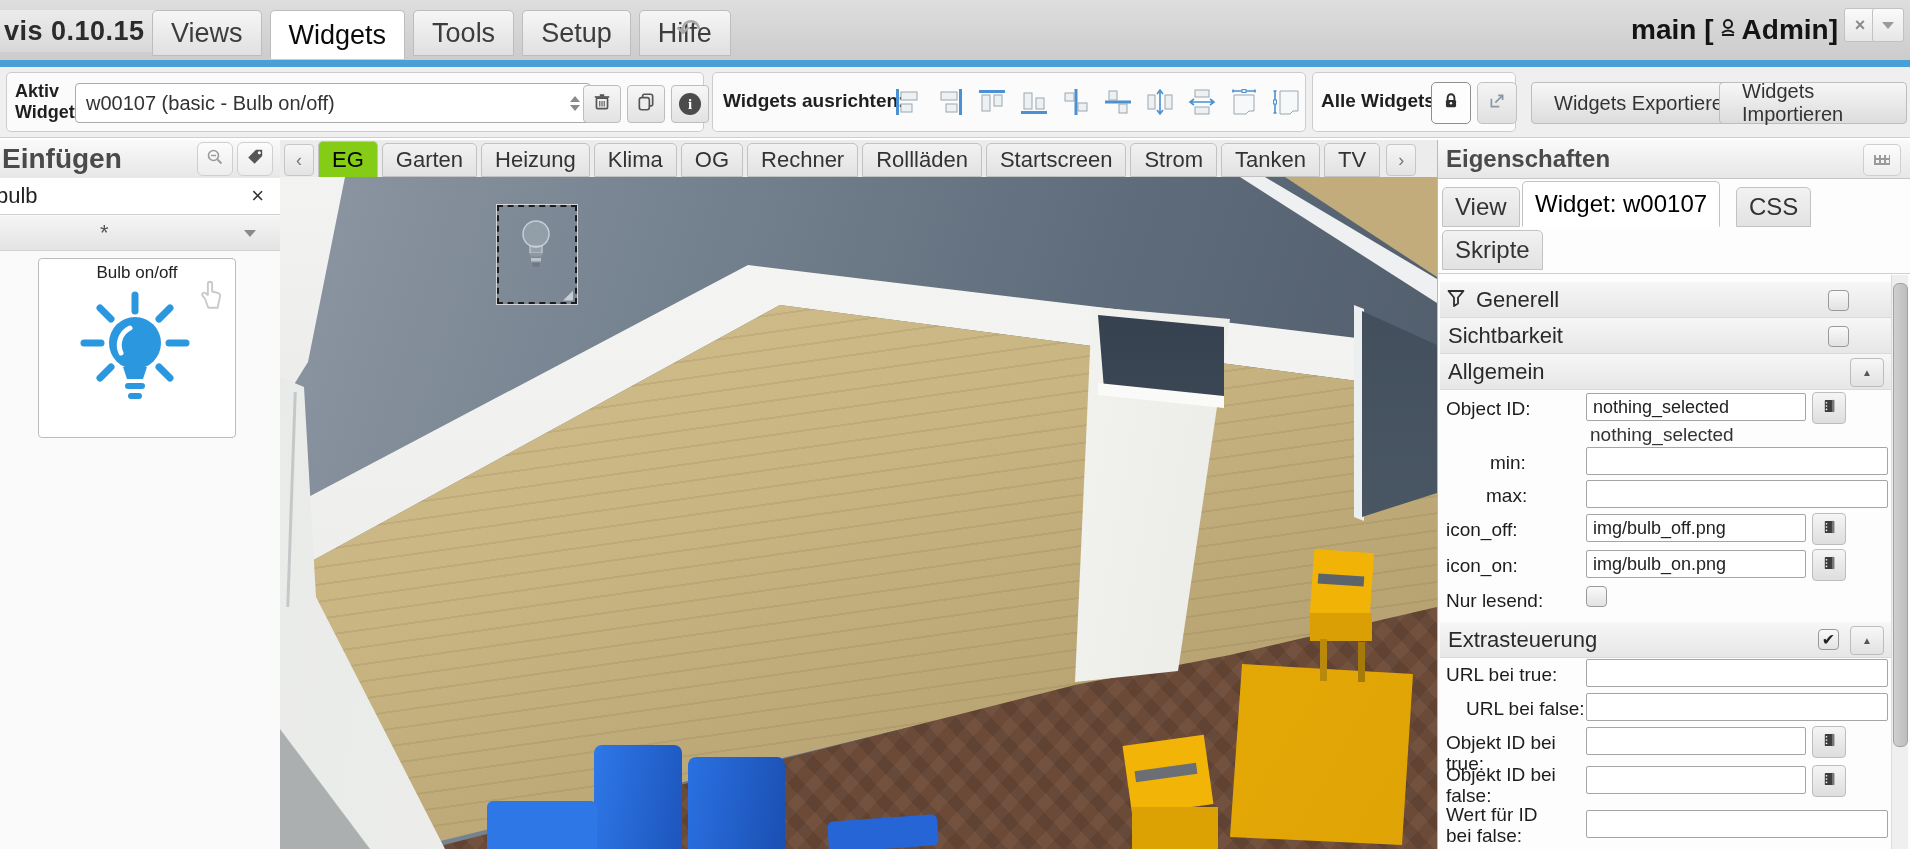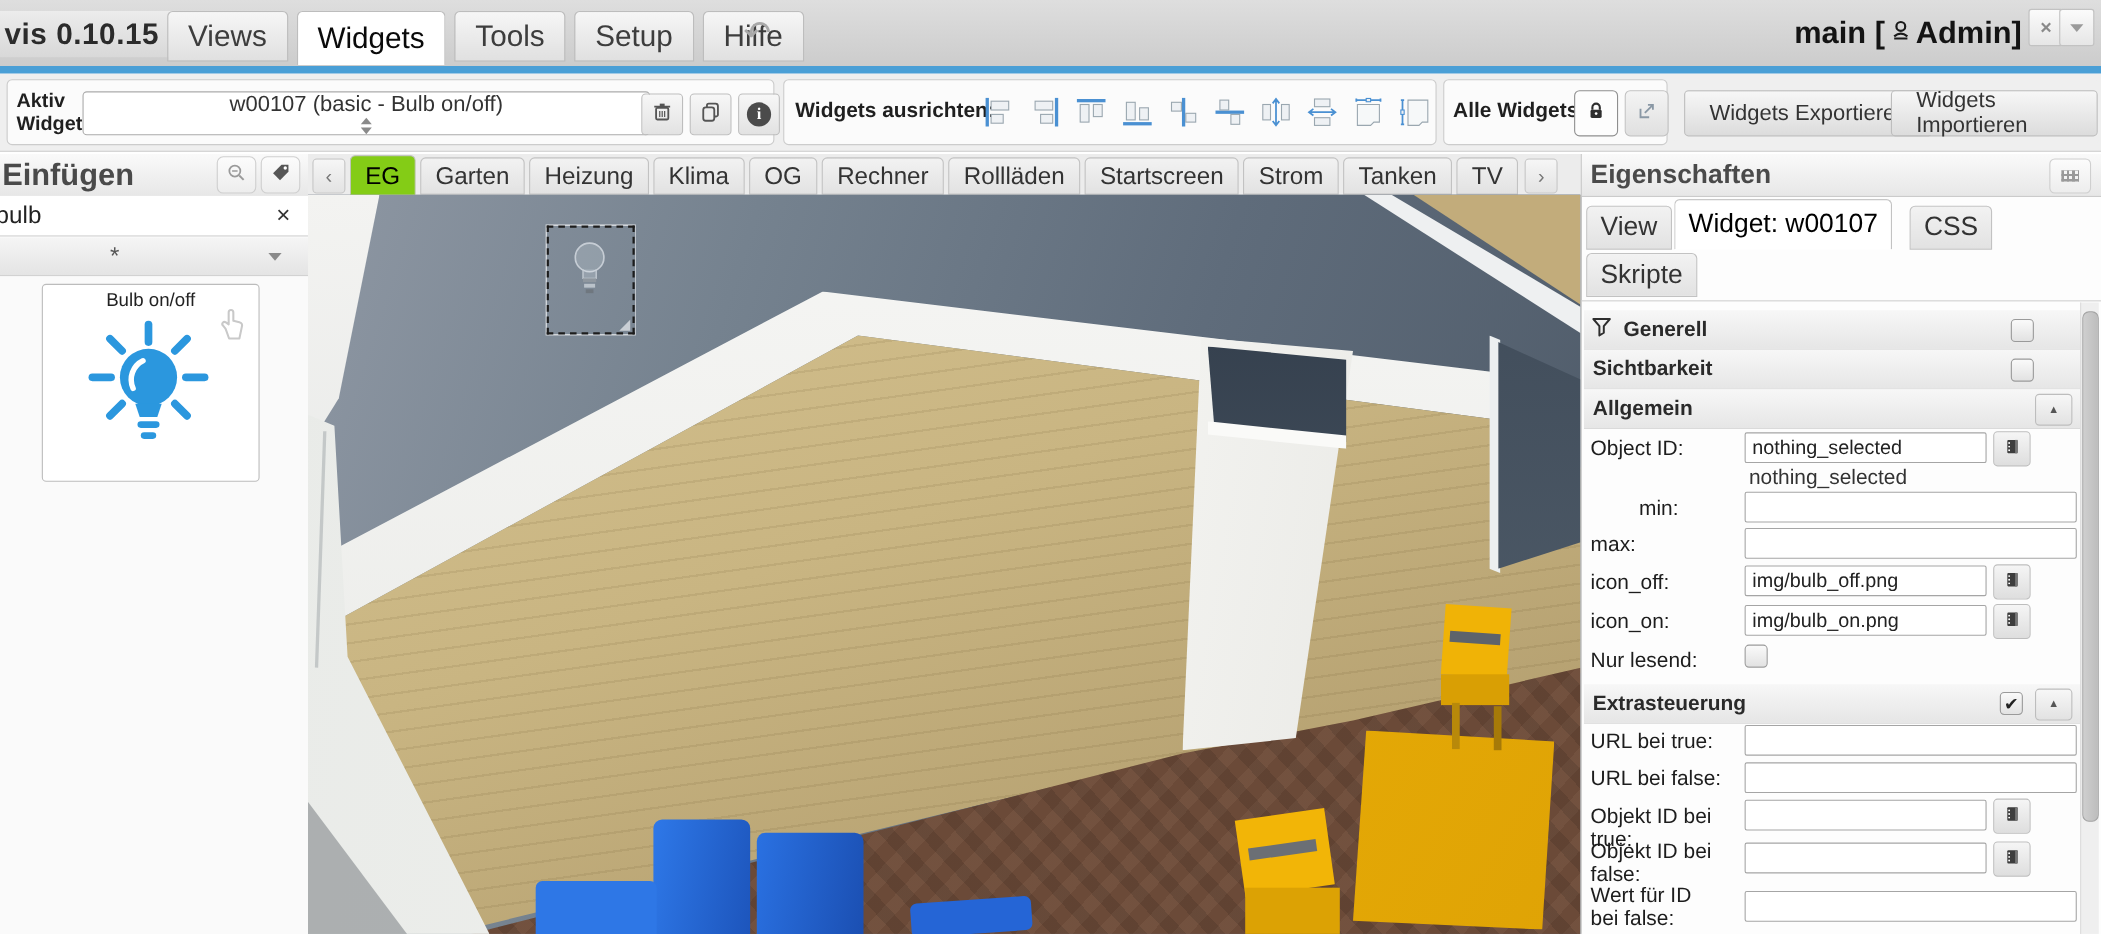--- a/index.html
+++ b/index.html
@@ -19,21 +19,21 @@
   .caret-down{width:0;height:0;border-left:6px solid transparent;border-right:6px solid transparent;border-top:7px solid #9a9a9a;}
   .bluebar{left:0;top:60px;width:1910px;height:7px;background:#4a9fd6;}
   
   .toolbar{left:0;top:67px;width:1910px;height:70px;background:#efefef;border-bottom:1px solid #cfcfcf;}
   .tgroup{position:absolute;top:5px;height:58px;background:#fbfbfb;border:1px solid #cccccc;border-radius:5px;}
   .tg1{left:6px;width:696px;}
   .tg2{left:712px;width:592px;}
   .tg3{left:1312px;width:202px;}
   .tg4{left:1522px;width:384px;background:#efefef;border-color:transparent;}
   .aktiv-label{left:8px;top:8px;font-size:18px;font-weight:bold;color:#1f1f1f;line-height:21px;}
-  .wselect{left:68px;top:10px;width:494px;height:38px;background:#fff;border:1px solid #ababab;border-radius:4px;display:flex;align-items:center;padding:0 10px;font-size:20px;color:#333;justify-content:space-between;flex-direction:column;}
+  .wselect{left:68px;top:10px;width:494px;height:38px;background:#fff;border:1px solid #ababab;border-radius:4px;display:flex;align-items:center;padding:0 10px;font-size:20px;color:#333;justify-content:space-between;}
   .updown{display:flex;flex-direction:column;gap:3px;align-items:center;}
   .updown i{width:0;height:0;border-left:5px solid transparent;border-right:5px solid transparent;display:block;}
   .updown .u{border-bottom:6px solid #8a8a8a;}
   .updown .d{border-top:6px solid #8a8a8a;}
   .sqbtn{position:absolute;top:12px;width:36px;height:36px;background:linear-gradient(#f7f7f7,#e2e2e2);border:1px solid #bdbdbd;border-radius:4px;display:flex;align-items:center;justify-content:center;}
   .ausrichten-label{left:10px;top:17px;font-size:19px;font-weight:bold;color:#1f1f1f;}
   .alignrow{left:178px;top:9px;display:flex;gap:9px;}
   .alignbtn{width:33px;height:40px;display:flex;align-items:center;justify-content:center;border-radius:3px;}
   .allew-label{left:8px;top:17px;font-size:19px;font-weight:bold;color:#1f1f1f;}
   .lockbtn{left:118px;top:9px;width:38px;height:40px;background:#fdfdfd;border:1px solid #8f8f8f;border-radius:5px;display:flex;align-items:center;justify-content:center;position:absolute;}
@@ -99,21 +99,21 @@
   
   .rpanel{left:1437px;top:140px;width:473px;height:709px;background:#fdfdfd;border-left:1px solid #b9b9b9;}
   .rp-head{left:0;top:0;width:473px;height:38px;background:linear-gradient(#fafafa,#e7e7e7);border-bottom:1px solid #c6c6c6;}
   .rp-title{left:8px;top:5px;font-size:24px;font-weight:bold;color:#4a4a4a;}
   .gridbtn{position:absolute;right:10px;top:4px;width:36px;height:30px;border:1px solid #cfcfcf;border-radius:5px;background:linear-gradient(#fcfcfc,#ededed);display:flex;align-items:center;justify-content:center;}
   .gridglyph{width:16px;height:10px;background:repeating-linear-gradient(90deg,#9a9a9a 0 2px,transparent 2px 5px),repeating-linear-gradient(0deg,#9a9a9a 0 2px,transparent 2px 5px);}
   .rtab{position:absolute;height:38px;padding:0 12px;display:flex;align-items:center;font-size:24px;color:#333;background:linear-gradient(#f2f2f2,#e2e2e2);border:1px solid #c2c2c2;border-radius:5px 5px 0 0;}
   .rtab.active{background:#fff;color:#000;border-bottom-color:#fff;height:44px;}
   .props{left:0;top:133px;width:473px;height:576px;border-top:1px solid #cfcfcf;background:#fdfdfd;}
   .secbar{position:absolute;left:2px;width:452px;height:35px;background:linear-gradient(#f7f7f7,#e6e6e6);border-bottom:1px solid #dadada;display:flex;align-items:center;}
-  .secbar .lbl{font-size:19px;font-weight:bold;color:#2a2a2a;}
+  .secbar .lbl{font-size:22px;font-weight:normal;color:#2a2a2a;}
   .cb{position:absolute;width:19px;height:19px;border:1px solid #9a9a9a;border-radius:4px;background:linear-gradient(#fafafa,#e2e2e2);display:flex;align-items:center;justify-content:center;font-size:16px;color:#222;}
   .collbtn{position:absolute;width:32px;height:27px;border:1px solid #bdbdbd;border-radius:4px;background:linear-gradient(#f7f7f7,#e2e2e2);display:flex;align-items:center;justify-content:center;font-size:10px;color:#555;}
   .frow-label{position:absolute;left:8px;width:140px;font-size:19px;color:#1d1d1d;line-height:21px;}
   .fin{position:absolute;left:148px;height:26px;border:1px solid #a5a5a5;border-radius:2px;background:#fff;font-size:18px;color:#222;padding:0 6px;font-family:"Liberation Sans",sans-serif;}
   .fin.std{width:206px;}
   .fin.wide{width:288px;}
   .bookbtn{position:absolute;left:374px;width:32px;height:30px;border:1px solid #bdbdbd;border-radius:4px;background:linear-gradient(#f5f5f5,#dedede);display:flex;align-items:center;justify-content:center;}
   .hint{position:absolute;left:152px;font-size:19px;color:#333;}
   .vscroll{left:453px;top:135px;width:16px;height:574px;background:#efefef;border-left:1px solid #dcdcdc;}
   .vthumb{left:1px;top:8px;width:13px;height:462px;background:linear-gradient(90deg,#cfcfcf,#bdbdbd);border:1px solid #a3a3a3;border-radius:6px;}
@@ -436,21 +436,21 @@
             <circle cx="4.8" cy="4.5" r=".9" fill="#fff"></circle>
             <circle cx="4.8" cy="8" r=".9" fill="#fff"></circle>
             <circle cx="4.8" cy="11.5" r=".9" fill="#fff"></circle>
           </svg></span>
       </div>
     <div class="hint" style="top:150px;">nothing_selected</div>
 
     <div class="frow-label" style="top:178px;margin-left:44px;">min:</div>
     <input class="fin wide" style="top: 173px;" value="">
 
-    <div class="frow-label" style="top:211px;">max:</div>
+    <div class="frow-label" style="top:211px;margin-left:40px;">max:</div>
     <input class="fin wide" style="top: 206px;" value="">
 
     <div class="frow-label" style="top:245px;">icon_off:</div>
     <input class="fin std" style="top: 240px;" value="img/bulb_off.png">
     <div class="bookbtn" style="top:239px;">
         <span><svg width="15" height="16" viewBox="0 0 16 16">
             <rect x="3" y="1.5" width="10" height="13" rx="1" fill="#3d3d3d"></rect>
             <rect x="10.6" y="1.5" width="2.4" height="13" fill="#777"></rect>
             <circle cx="4.8" cy="4.5" r=".9" fill="#fff"></circle>
             <circle cx="4.8" cy="8" r=".9" fill="#fff"></circle>
@@ -479,21 +479,21 @@
     <div class="cb" style="left:380px;top:355px;">
         <span>✔</span>
       </div>
     <div class="collbtn" style="left:412px;top:352px;">
         <span>▲</span>
       </div>
 
     <div class="frow-label" style="top:390px;">URL bei true:</div>
     <input class="fin wide" style="top: 385px;" value="">
 
-    <div class="frow-label" style="top:424px;">URL bei false:</div>
+    <div class="frow-label" style="top:424px;margin-left:20px;">URL bei false:</div>
     <input class="fin wide" style="top: 419px;" value="">
 
     <div class="frow-label" style="top:458px;width:148px;">Objekt ID bei true:</div>
     <input class="fin std" style="top: 453px;" value="">
     <div class="bookbtn" style="top:452px;">
         <span><svg width="15" height="16" viewBox="0 0 16 16">
             <rect x="3" y="1.5" width="10" height="13" rx="1" fill="#3d3d3d"></rect>
             <rect x="10.6" y="1.5" width="2.4" height="13" fill="#777"></rect>
             <circle cx="4.8" cy="4.5" r=".9" fill="#fff"></circle>
             <circle cx="4.8" cy="8" r=".9" fill="#fff"></circle>

